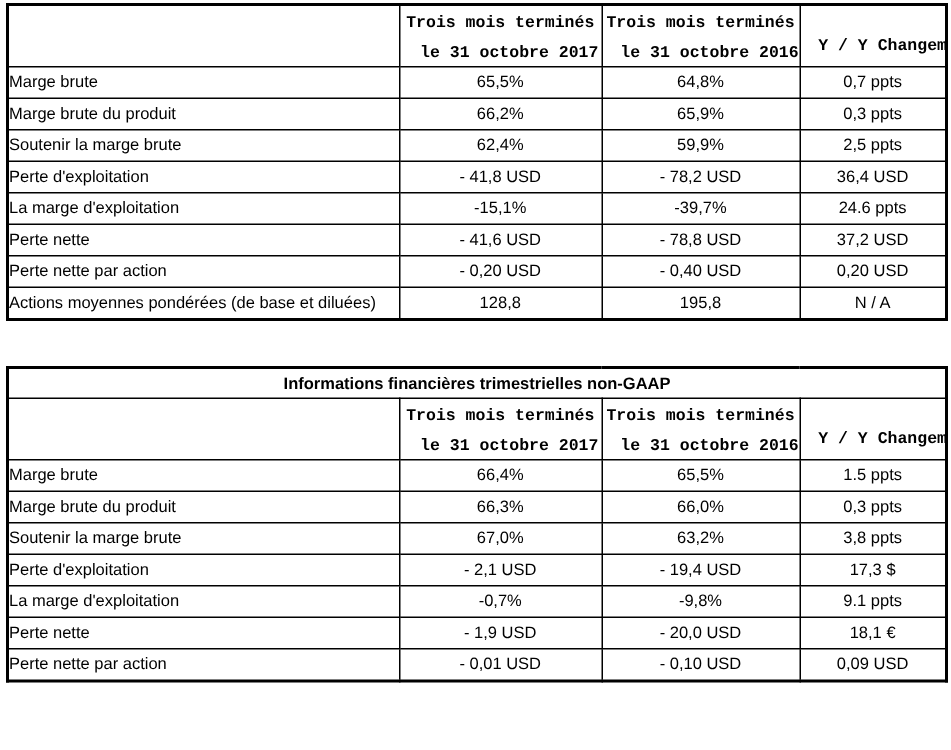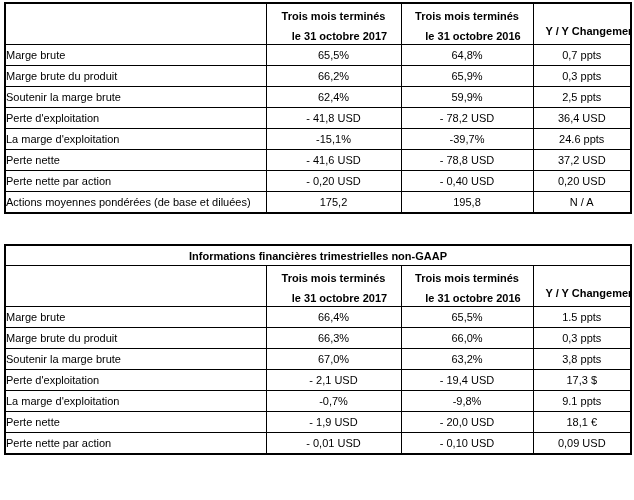--- a/index.html
+++ b/index.html
@@ -41,20 +41,21 @@
     font-weight: bold;
     font-size: 11px;
   }
   table.fin-table.second tr.title-row th { height: 19px; }
   tr.header-row th {
     height: 40px;
     font-weight: bold;
     text-align: center;
     vertical-align: top;
     font-size: 11px;
+    font-family: Liberation Mono, monospace;
   }
   tr.header-row th .hline1 { margin-top: 5px; line-height: 14px; }
   tr.header-row th .hline2 { margin-top: 6px; line-height: 14px; margin-left: 12px; }
   tr.header-row th.change-col { vertical-align: bottom; }
   tr.header-row th.change-col .hline2 { margin-bottom: 6px; }
   td.label-cell {
     height: 20px;
     text-align: left;
     padding-left: 7px;
     vertical-align: middle;
@@ -131,21 +132,21 @@
           <td class="value-cell">37,2 USD</td>
         </tr>
         <tr>
           <td class="label-cell">Perte nette par action</td>
           <td class="value-cell">- 0,20 USD</td>
           <td class="value-cell">- 0,40 USD</td>
           <td class="value-cell">0,20 USD</td>
         </tr>
         <tr>
           <td class="label-cell">Actions moyennes pondérées (de base et diluées)</td>
-          <td class="value-cell">175,2</td>
+          <td class="value-cell">128,8</td>
           <td class="value-cell">195,8</td>
           <td class="value-cell">N / A</td>
         </tr>
       </tbody>
   </table>
 
   <table class="fin-table second">
     <colgroup>
       <col style="width:261px">
       <col style="width:135px">

